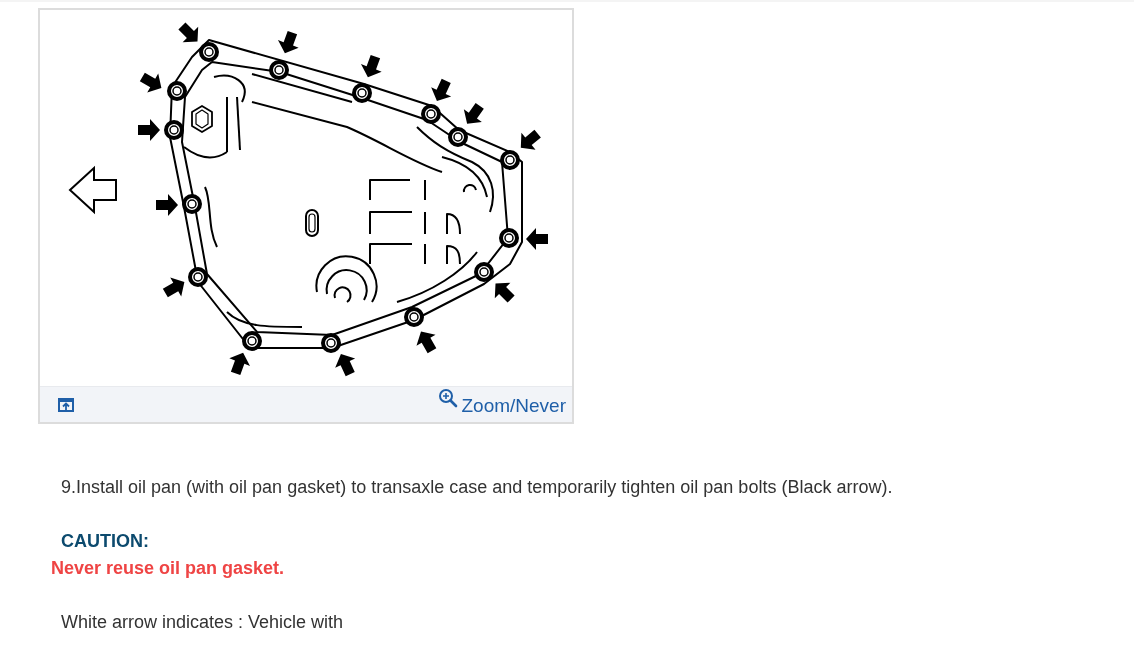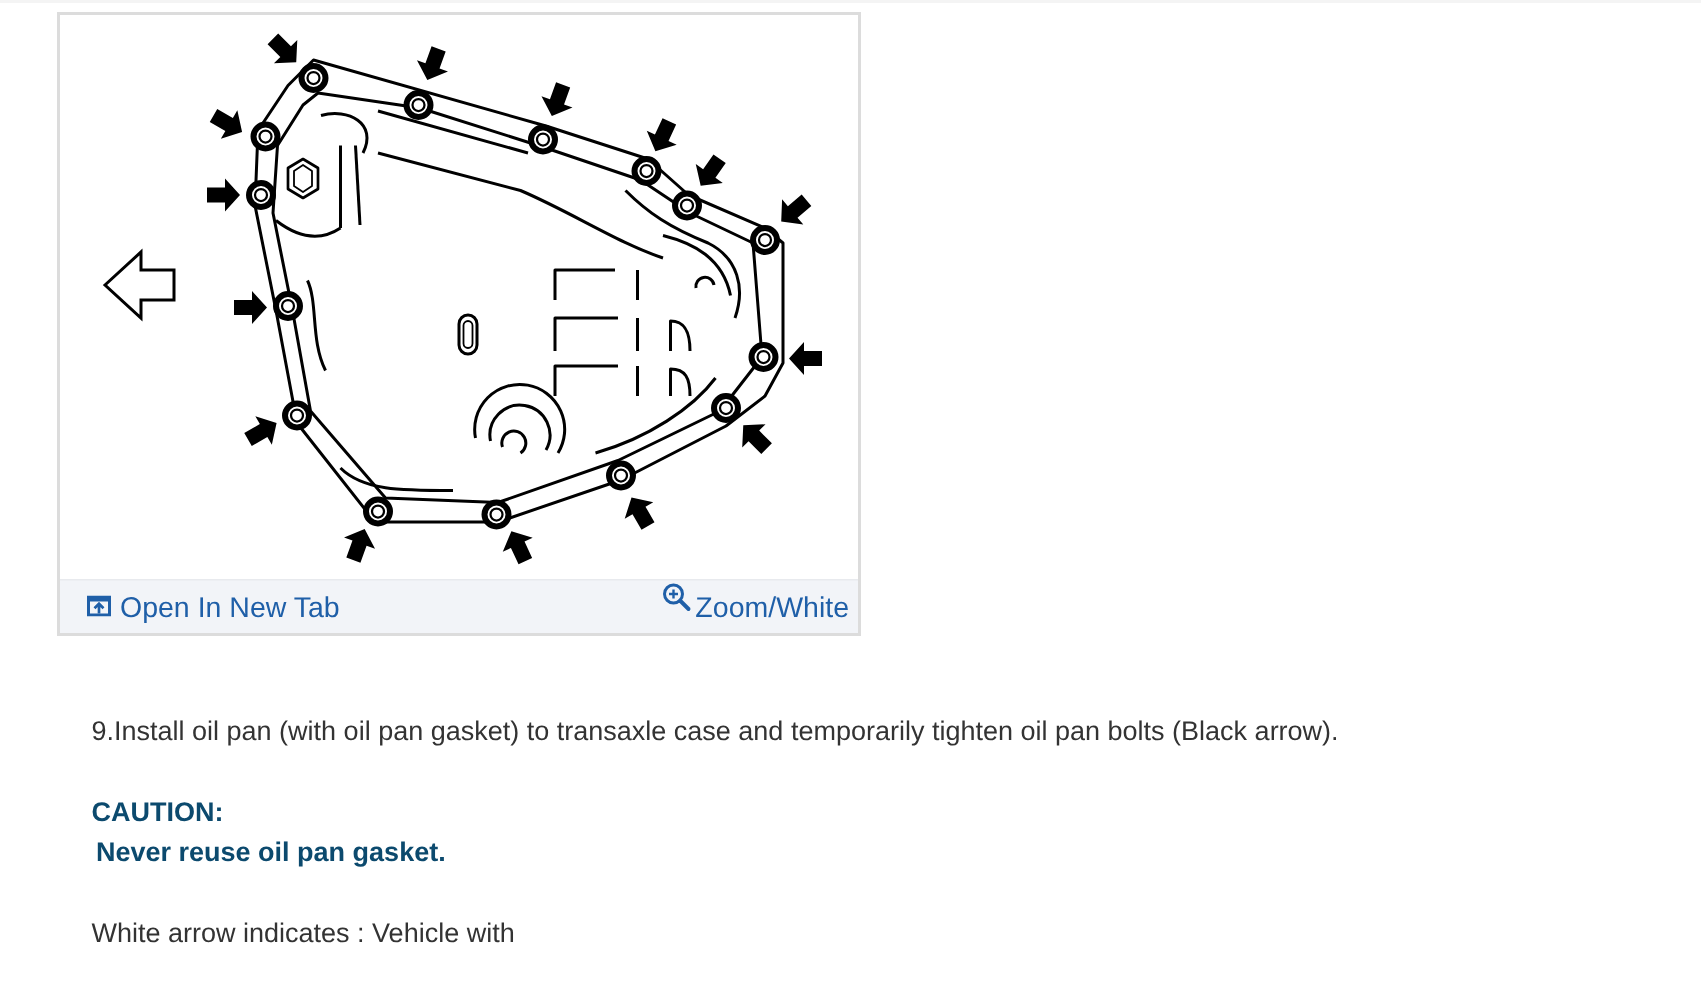--- a/index.html
+++ b/index.html
@@ -73,24 +73,24 @@
       position: absolute;
       top: 531px;
       left: 61px;
       font-size: 18px;
       font-weight: bold;
       color: #0c4a6e;
     }
     .caution-text {
       position: absolute;
       top: 558px;
-      left: 64px;
+      left: 51px;
       font-size: 18px;
       font-weight: bold;
-      color: #0c4a6e;
+      color: #ef4444;
     }
     .note {
       position: absolute;
       top: 612px;
       left: 61px;
       font-size: 18px;
       color: #333333;
     }
   </style>
 </head>
@@ -231,31 +231,30 @@
 
   <div class="figure-toolbar">
     <a class="tb-link tb-open">
       <span class="ico">
         <svg width="16" height="14" viewBox="0 0 16 14">
           <rect x="1" y="1" width="14" height="12" fill="none" stroke="#1f5fa8" stroke-width="2"></rect>
           <rect x="1" y="1" width="14" height="3" fill="#1f5fa8"></rect>
           <path d="M8,12 L8,6 M5,8.5 L8,5.5 L11,8.5" stroke="#1f5fa8" stroke-width="1.8" fill="none"></path>
         </svg>
       </span>
-      <span>Open In New Tab</span>
     </a>
     <a class="tb-link tb-zoom">
       <span class="ico">
         <svg width="20" height="20" viewBox="0 0 20 20">
           <circle cx="8" cy="8" r="6" fill="none" stroke="#1f5fa8" stroke-width="2"></circle>
           <path d="M8,5 L8,11 M5,8 L11,8" stroke="#1f5fa8" stroke-width="1.6"></path>
           <path d="M12.5,12.5 L18,18" stroke="#1f5fa8" stroke-width="2.6" stroke-linecap="round"></path>
         </svg>
       </span>
-      <span>Zoom/White</span>
+      <span>Zoom/Never</span>
     </a>
   </div>
 </div>
 
 <div class="step">9.Install oil pan (with oil pan gasket) to transaxle case and temporarily tighten oil pan bolts (Black arrow).</div>
 <div class="caution-head">CAUTION:</div>
 <div class="caution-text">Never reuse oil pan gasket.</div>
 <div class="note">White arrow indicates : Vehicle with</div>
 
 </body></html>

